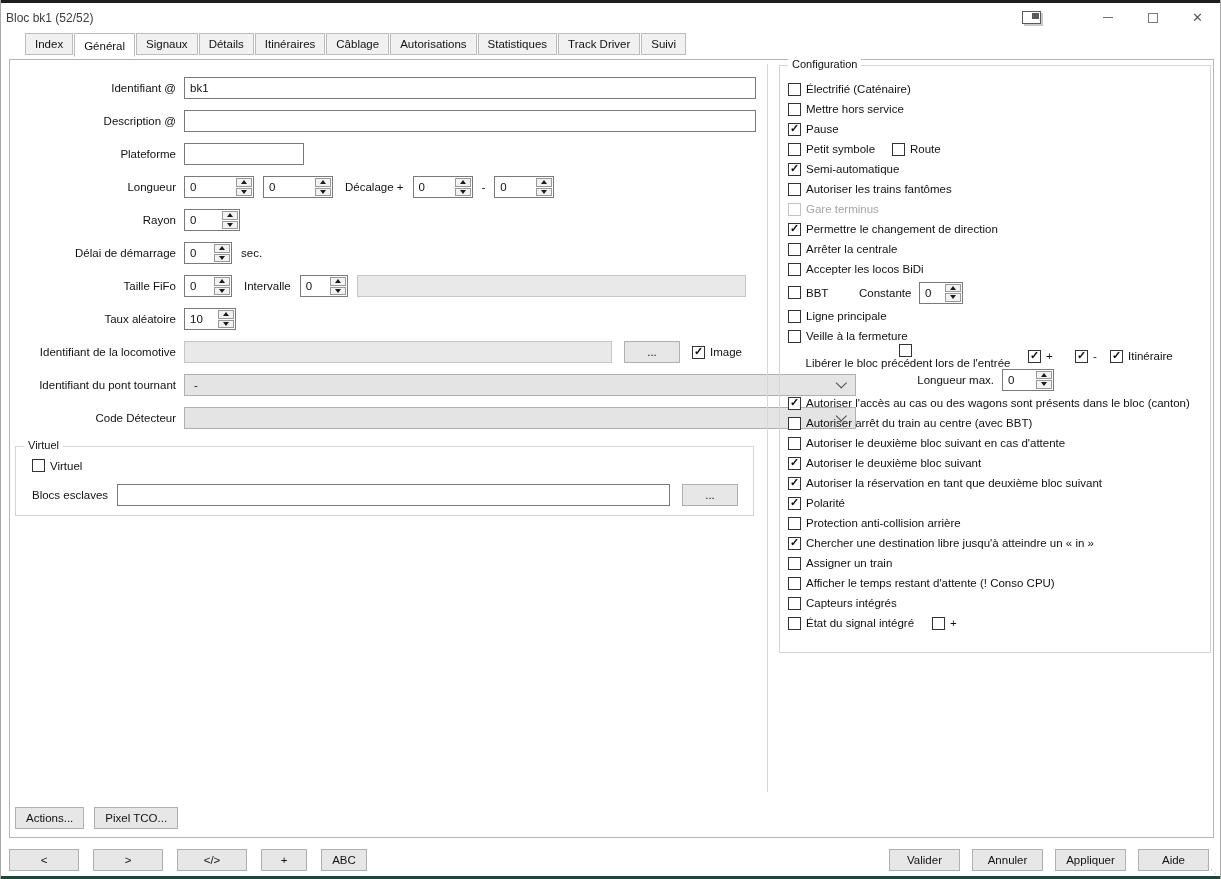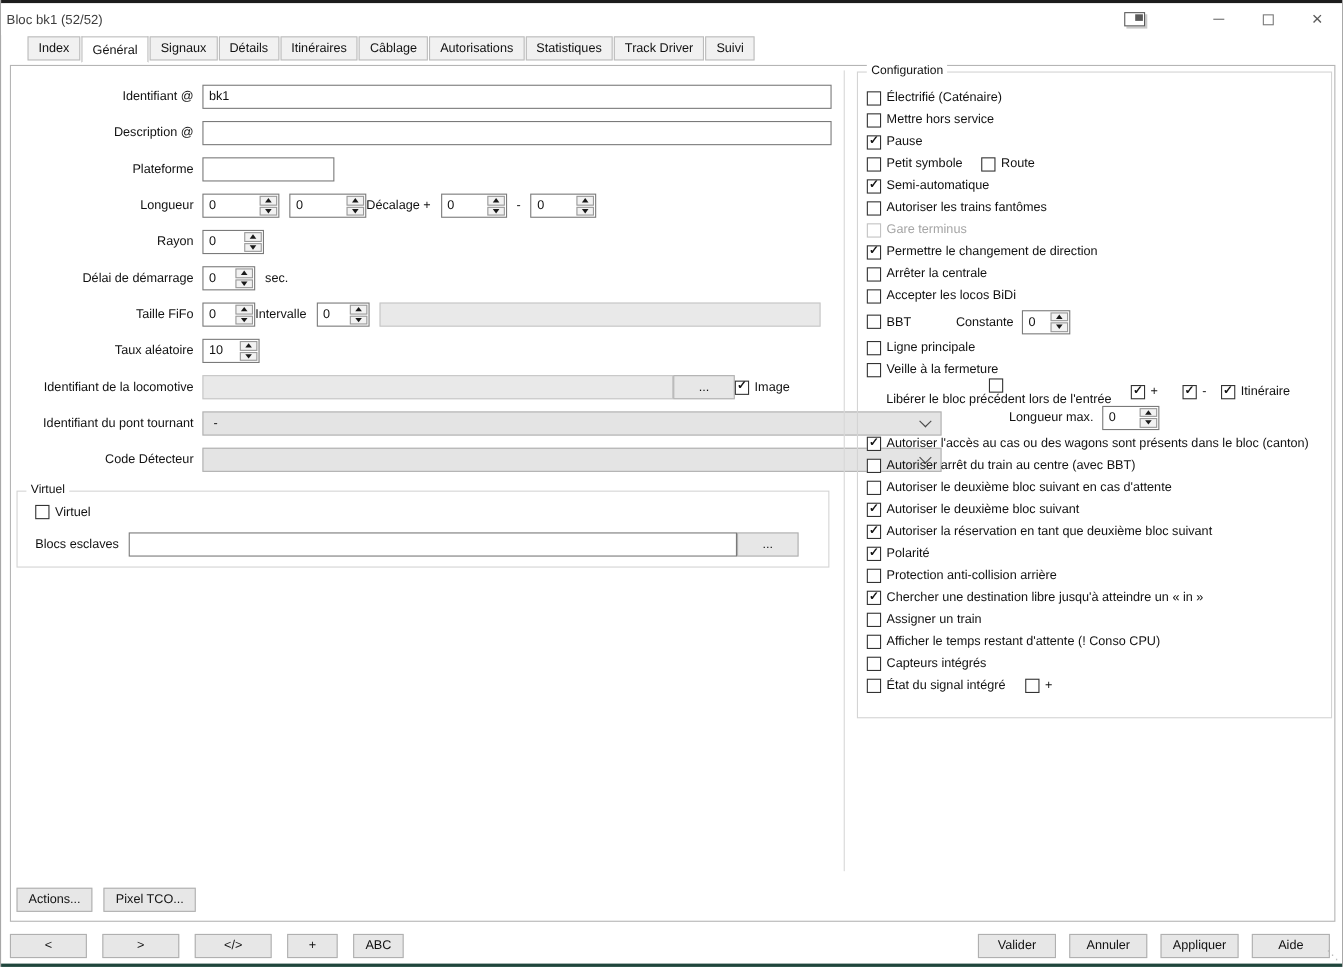--- a/index.html
+++ b/index.html
@@ -78,21 +78,21 @@
   .btn{height:22px;background:#e7e7e7;border:1px solid #b0b0b0;font-size:11.5px;font-family:inherit;color:#111;box-sizing:border-box;padding:0 10px;white-space:nowrap}
   .btn.w56{width:56px;padding:0}
   .page-actions{position:absolute;left:5px;bottom:8px;display:flex;gap:10px}
   .footer{position:absolute;left:8px;right:11px;bottom:8px;display:flex;justify-content:space-between;align-items:center}
   .nav-btns{display:flex;gap:14px}
   .nav-btns .btn{width:70px;padding:0}
   .nav-btns .btn.small{width:46px}
   .dlg-btns{display:flex;gap:12px}
   .dlg-btns .btn{width:71px;padding:0}
   .resize-grip{position:absolute;right:3px;bottom:4px;color:#bdbdbd;font-size:11px;line-height:1}
-  .ml9{margin-left:9px}.ml12{}
+  .ml9{margin-left:9px}.ml12{margin-left:12px}
 </style>
 </head>
 <body>
 
 <div class="window">
   <div class="top-strip"></div>
 
   <div class="titlebar">
     <span class="title">Bloc bk1 (52/52)</span>
     <div class="win-controls">
@@ -323,21 +323,21 @@
               <span class="cb-label">Arrêter la centrale</span>
             </label>
           </div>
           <div class="cfg-row">
             <label class="cb">
               <span class="cb-box"></span>
               <span class="cb-label">Accepter les locos BiDi</span>
             </label>
           </div>
           <div class="cfg-row tall">
-            <label class="cb" style="width: 81px;">
+            <label class="cb" style="width: 71px;">
               <span class="cb-box"></span>
               <span class="cb-label">BBT</span>
             </label>
             <span class="cfg-label" style="width: 60px;">Constante</span>
             <span class="spin" style="width: 44px;">
               <span class="spin-val">0</span>
               <span class="spin-btns">
                 <span class="spin-btn up"></span>
                 <span class="spin-btn dn"></span>
               </span>

